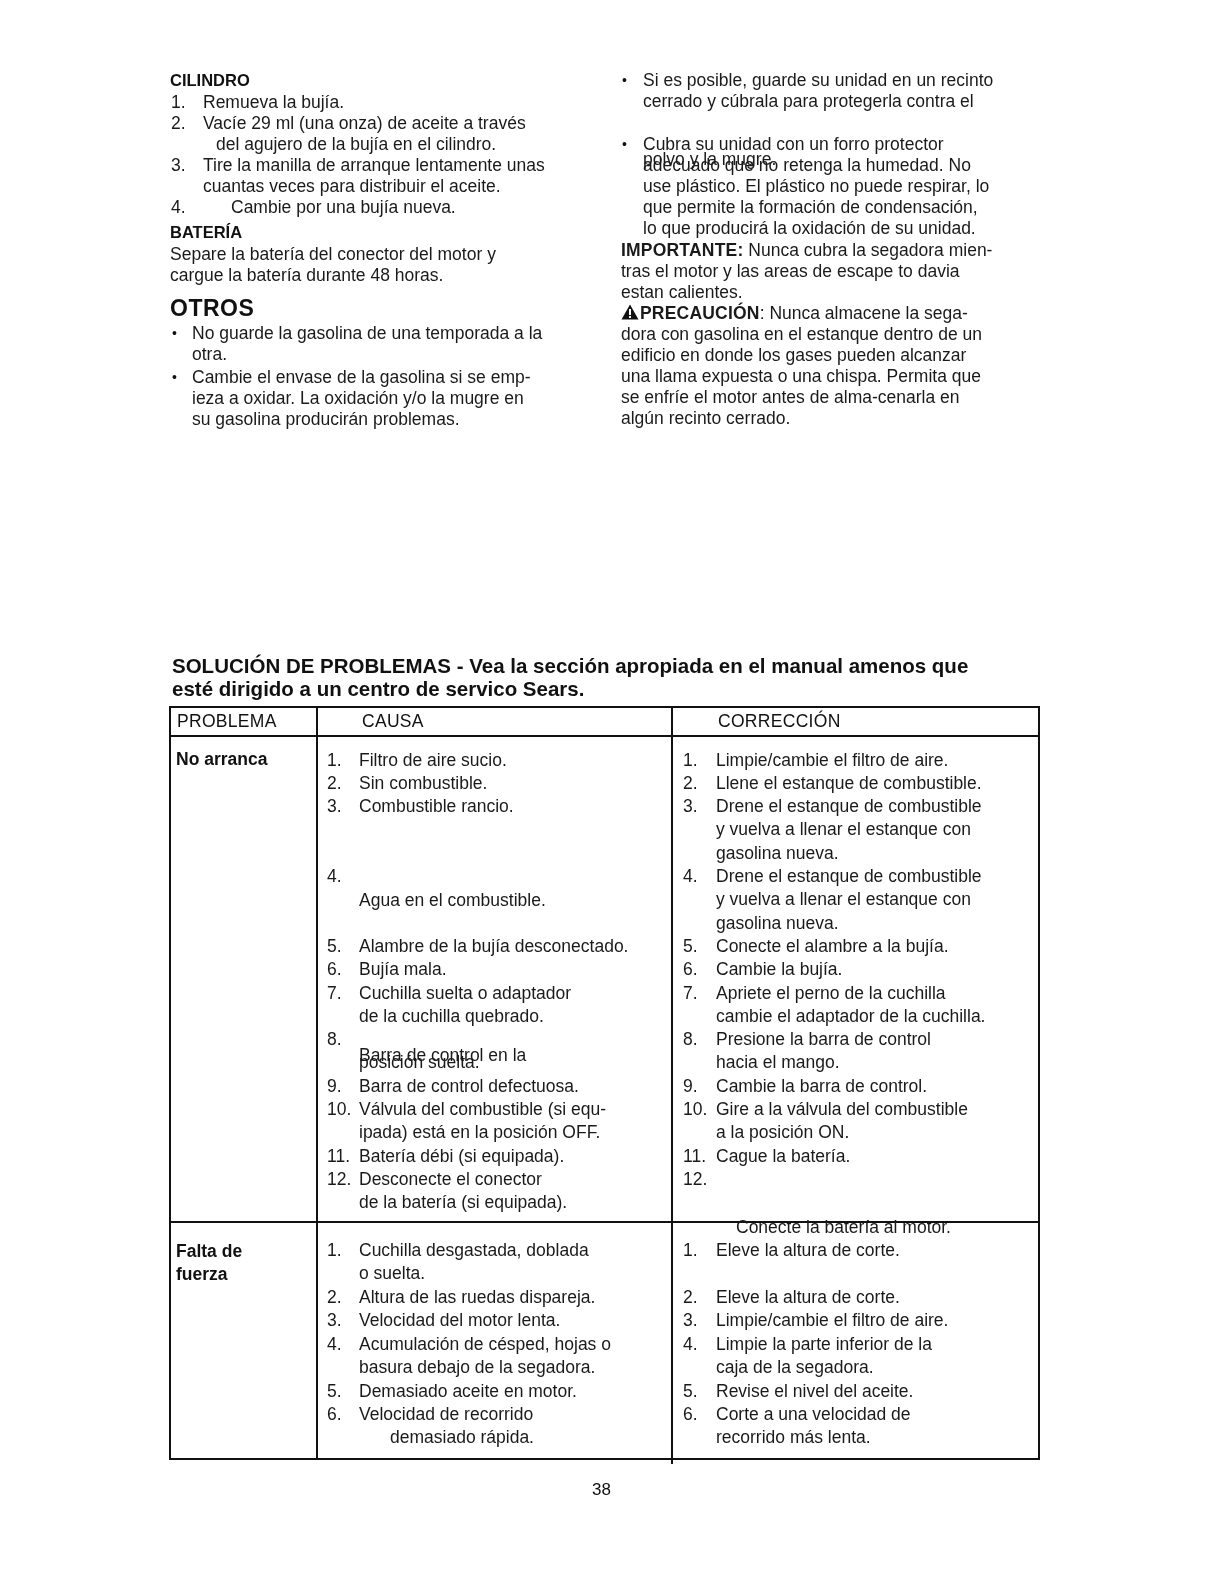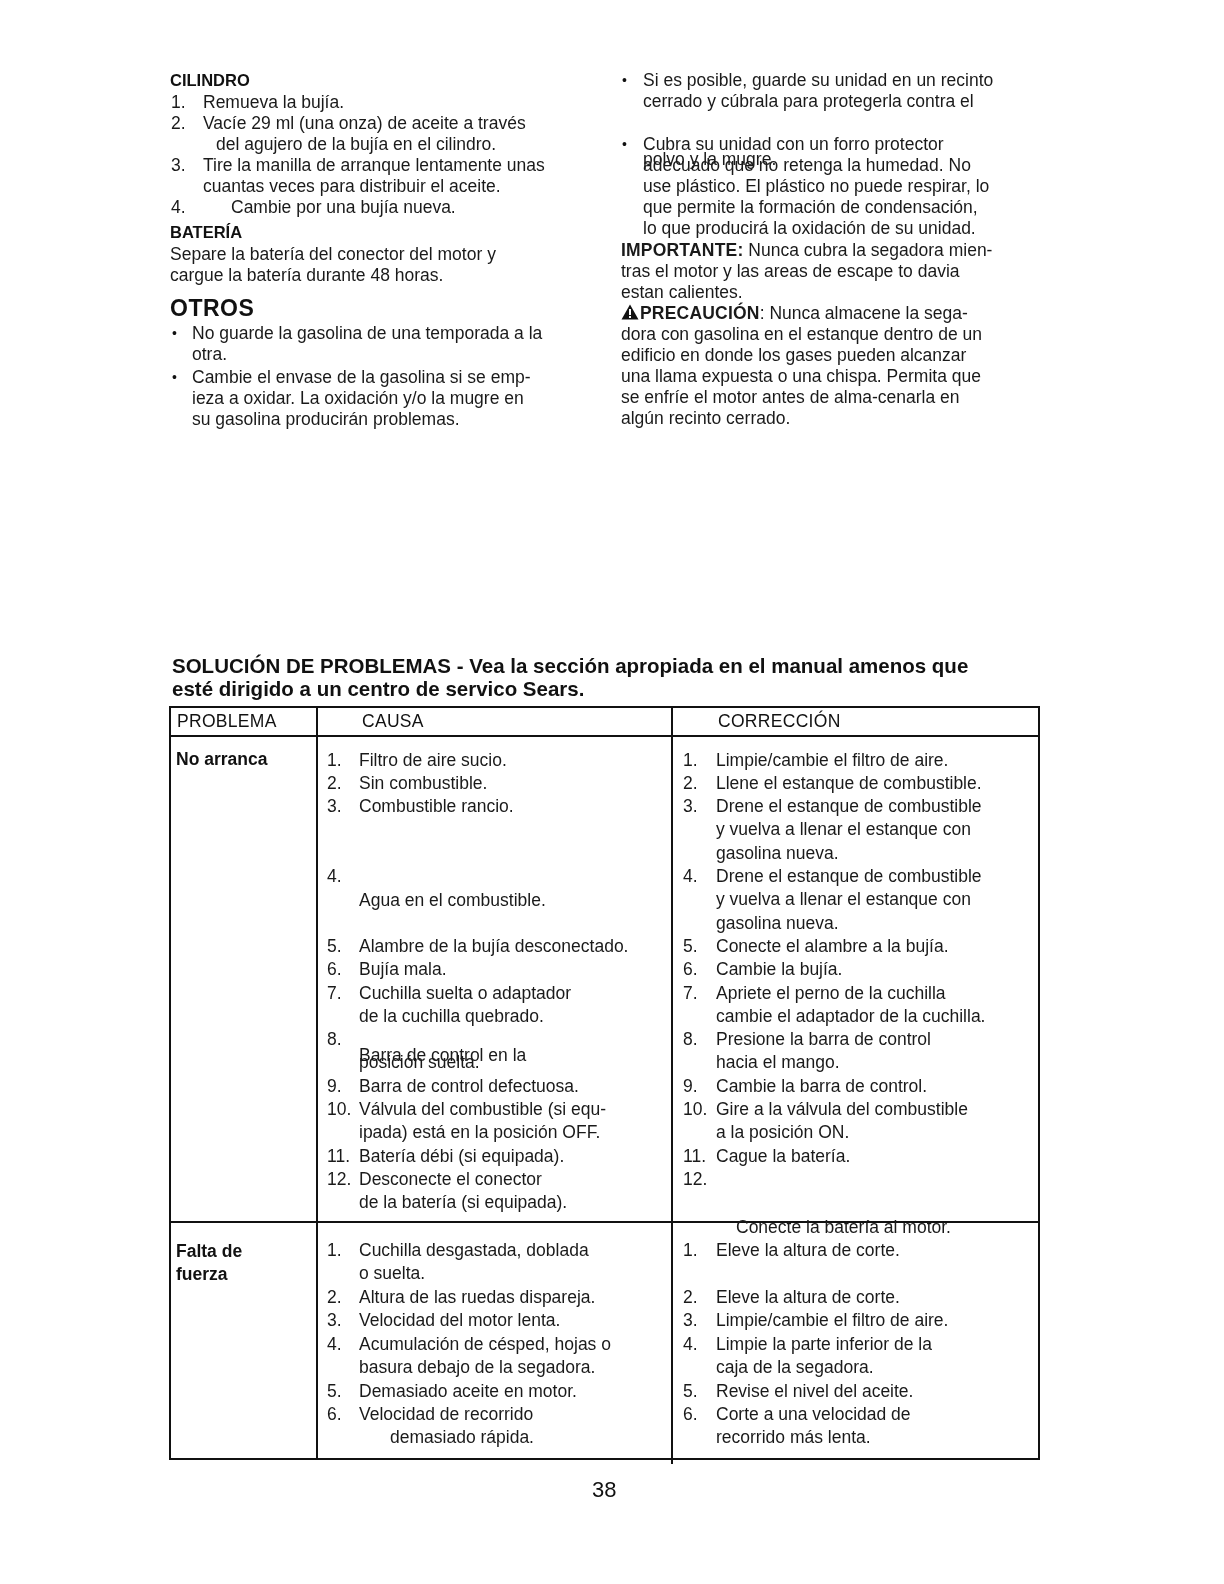--- a/index.html
+++ b/index.html
@@ -10,21 +10,21 @@
   .big { position: absolute; font-weight: bold; font-size: 23px; line-height: 26px; letter-spacing: 0.5px; white-space: nowrap; }
   .bul { position: absolute; font-size: 14px; line-height: 21px; }
   .num { position: absolute; font-size: 17.5px; line-height: 21px; white-space: nowrap; color: #1a1a1a; }
   .ts-title { position: absolute; font-weight: bold; font-size: 20.5px; line-height: 23px; white-space: nowrap; color: #111; }
   .tbl-box { position: absolute; left: 169px; top: 706px; width: 871px; height: 754px;
              border: 2px solid #111; box-sizing: border-box; }
   .hline { position: absolute; height: 2px; background: #111; }
   .vline { position: absolute; width: 2px; background: #111; }
   .th { position: absolute; font-size: 17.5px; line-height: 21px; white-space: nowrap; color: #111; letter-spacing: 0.3px; }
   .prob { position: absolute; font-weight: bold; font-size: 17.5px; line-height: 23px; color: #111; }
-  .pg { position: absolute; font-size: 22px; line-height: 26px; }
+  .pg { position: absolute; font-size: 17px; line-height: 26px; }
   .warn { display: inline-block; width: 18px; height: 16px; vertical-align: -1px; margin-right: 1px; }
 </style>
 </head>
 <body>
 
 <div>
   <div class="hd" style="left:170px;top:70px;">CILINDRO</div>
 
   <div>
     <div class="num" style="left:171px;top:92px;">1.</div>

